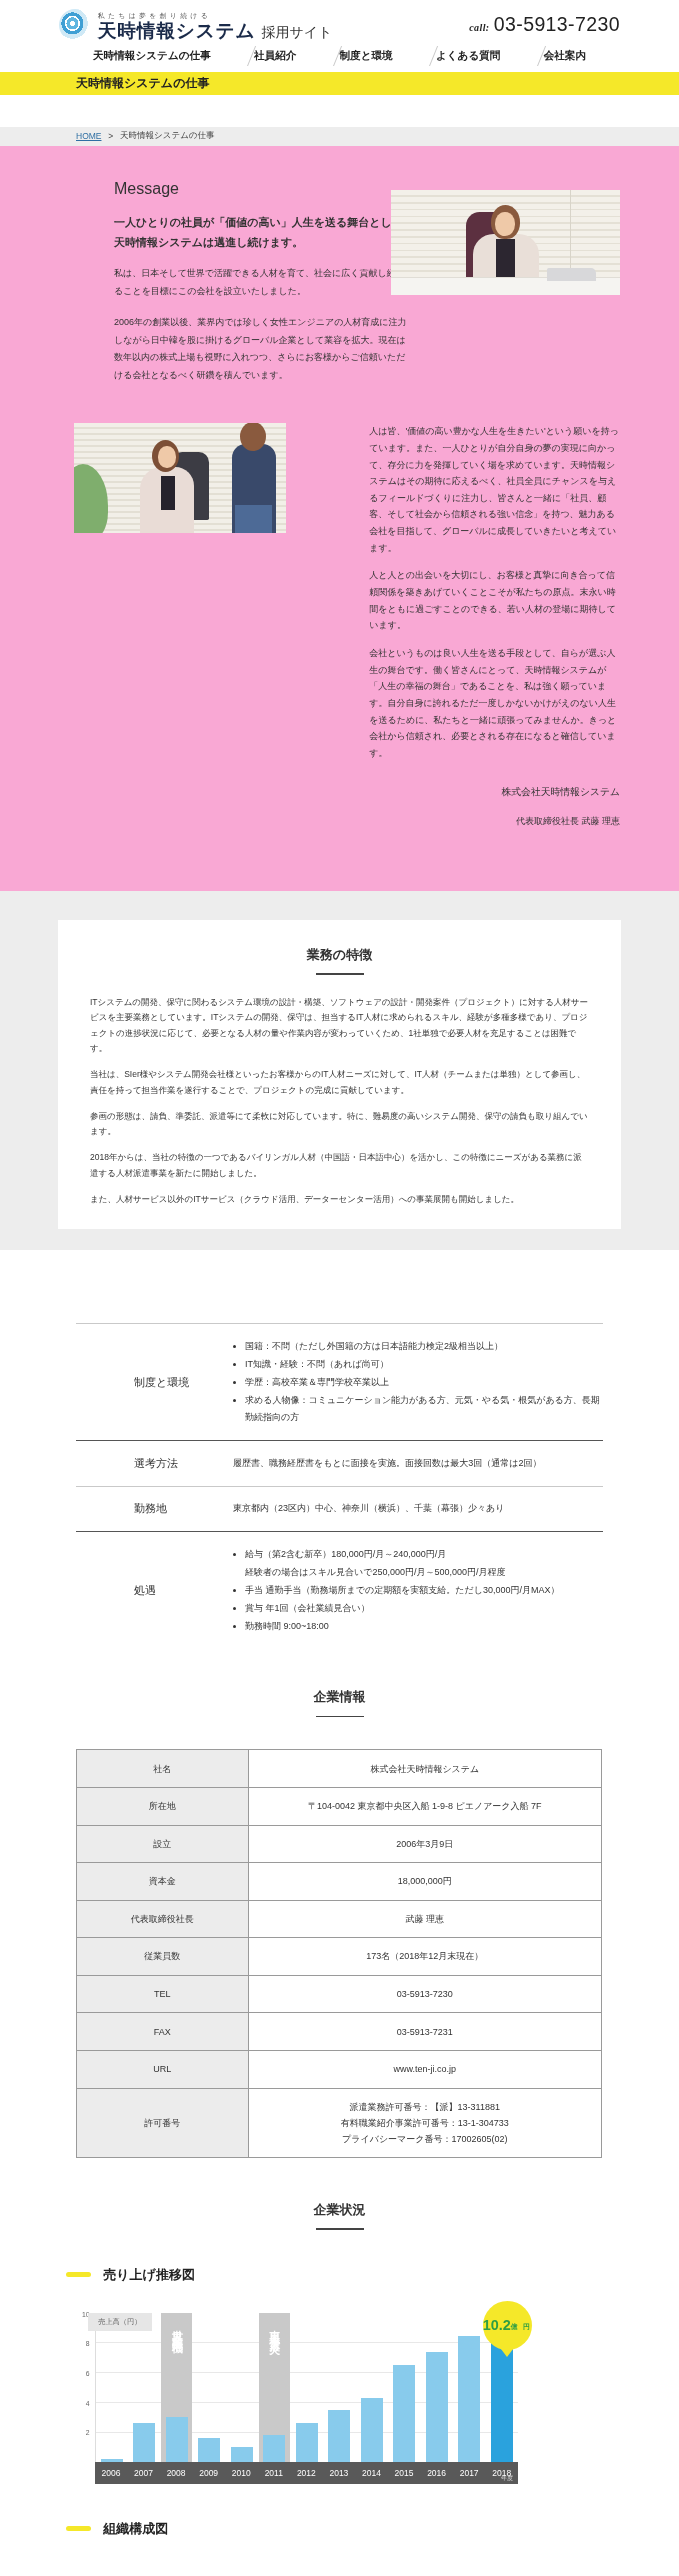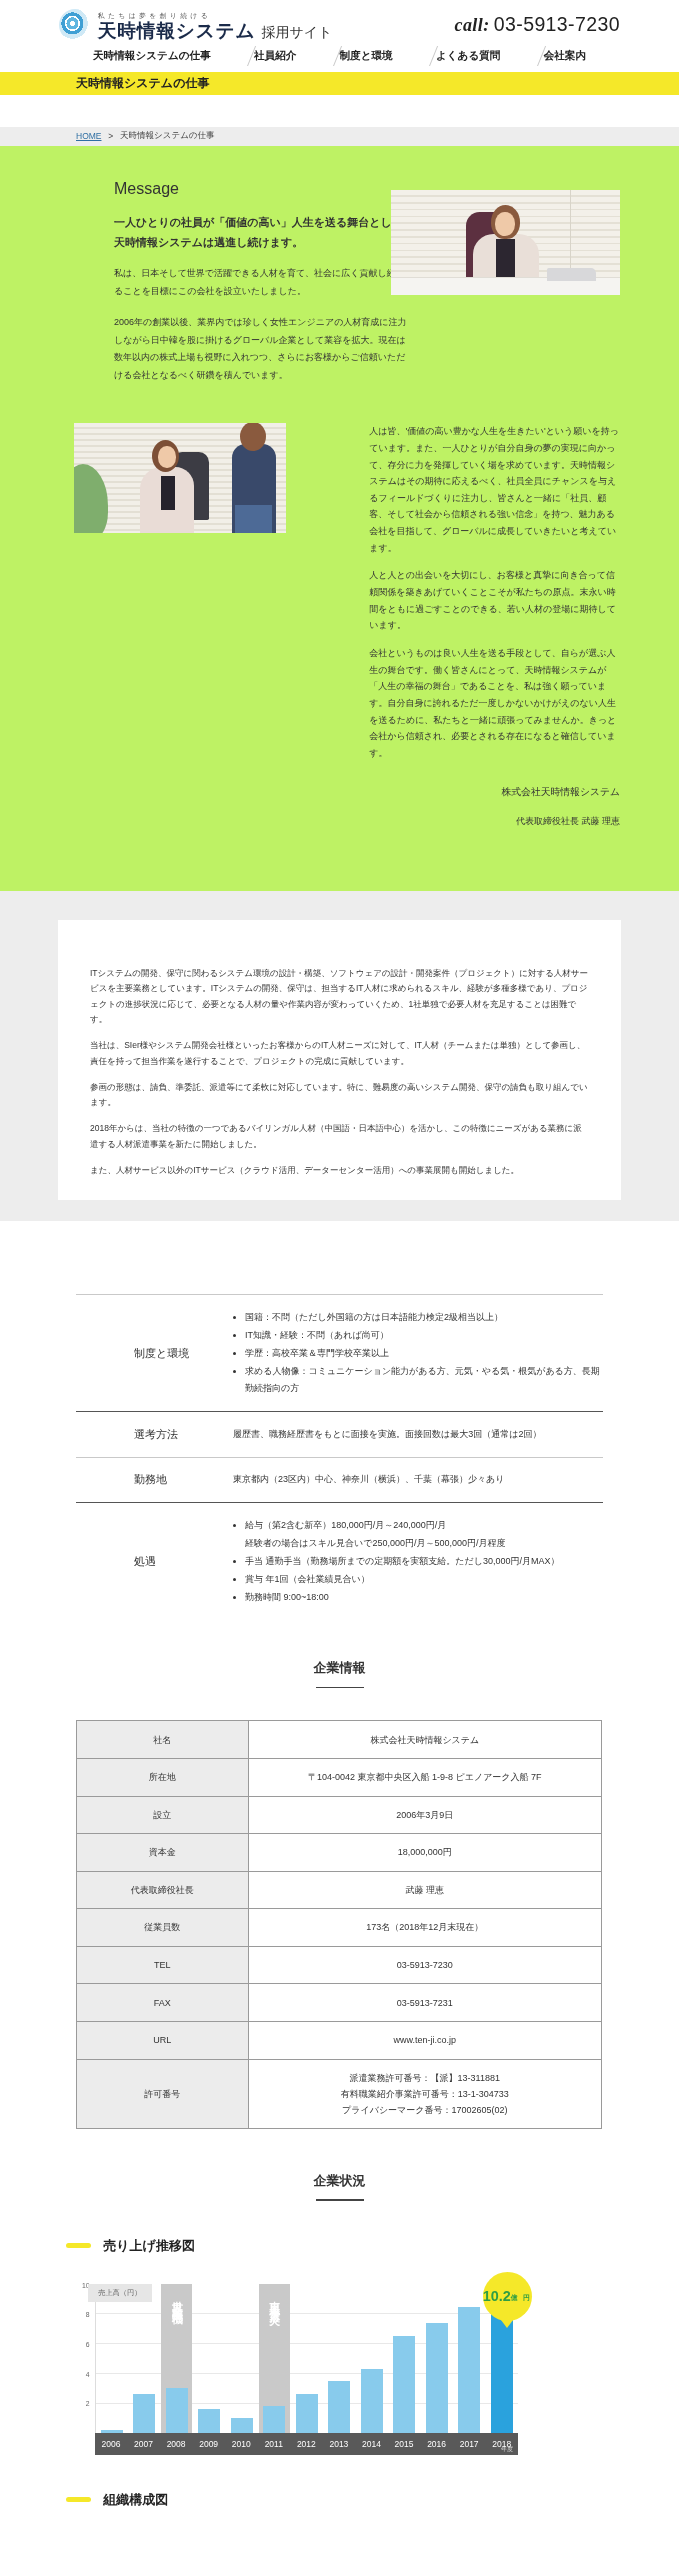--- a/index.html
+++ b/index.html
@@ -10,38 +10,38 @@
   .site-header{height:49px;display:flex;align-items:center;justify-content:space-between;padding:0 59px;box-sizing:border-box;background:#fff;}
   .logo{display:flex;align-items:flex-end;gap:6.8px;}
   .logo-icon{width:32px;height:32px;border-radius:50%;flex:0 0 auto;
     background:radial-gradient(circle at 42% 45%, #ffffff 0 2.5px, #5fb6e0 2.5px 6px, #ffffff 6px 7.6px, #3f9fd4 7.6px 11px, #cfe9f6 11px 15.3px, transparent 15.3px);}
   .logo-text{line-height:1;}
   .logo-tagline{font-size:6.8px;letter-spacing:3.4px;color:#555;margin-bottom:2.5px;}
   .logo-main-row{display:flex;align-items:baseline;gap:6px;}
   .logo-main{font-size:18.7px;font-weight:bold;color:#1b2b4a;letter-spacing:0.8px;}
   .logo-site{font-size:14px;color:#333;}
   .header-call{font-size:19.5px;color:#222;letter-spacing:0.4px;display:flex;align-items:baseline;gap:4.2px;}
-  .call-word{font-family:"Liberation Serif","DejaVu Serif",serif;font-style:italic;font-weight:bold;font-size:18px;}
+  .call-word{font-family:"Liberation Serif","DejaVu Serif",serif;font-style:italic;font-weight:bold;font-size:10px;}
 
   
   .main-nav{display:flex;justify-content:space-between;align-items:center;padding:0 81px 8.5px;box-sizing:border-box;}
   .nav-item{font-size:10.6px;font-weight:bold;color:#222;position:relative;padding:0 12px;cursor:pointer;}
   .main-nav .nav-item:not(:last-child)::after{content:"";position:absolute;right:-29px;top:-3.4px;height:20.4px;width:0.8px;background:#c9c9c9;transform:skewX(-22deg);}
 
   
   .title-bar{background:#f5e829;height:23px;display:flex;align-items:center;padding-left:76px;}
   .title-bar-text{font-size:12px;font-weight:bold;color:#222;}
 
   
   .breadcrumb-gap{height:32px;background:#fff;}
   .breadcrumb{background:#ededed;height:19.5px;display:flex;align-items:center;padding-left:76px;font-size:8.5px;color:#444;gap:6.8px;}
   .breadcrumb a{color:#2f6fa3;text-decoration:underline;cursor:pointer;}
 
   
-  .message-sec{position:relative;padding:34px 59px 51px;background:#bef264;}
+  .message-sec{position:relative;padding:34px 59px 51px;background:#f9a8d4;}
   .msg-heading{font-size:16px;color:#333;font-weight:normal;margin:0 0 15.3px 55px;}
   .msg-lead{font-size:11px;font-weight:bold;color:#333;line-height:1.75;margin-left:55px;}
   .msg-block1 p{width:299px;margin:13.6px 0 0 55px;font-size:9px;line-height:1.95;}
   .president-photo{position:absolute;top:44px;right:59px;width:229px;height:105px;overflow:hidden;
     background:repeating-linear-gradient(180deg,#f3f0e9 0 5.1px,#e4e0d5 5.1px 6.8px);}
   .pp-frame{position:absolute;left:78%;top:0;bottom:0;width:1.7px;background:#d8d4c9;}
   .pp-chair{position:absolute;left:75px;top:22px;width:48px;height:83px;background:#5c3040;border-radius:13.6px 13.6px 3.4px 3.4px;}
   .pp-body{position:absolute;left:82px;top:44px;width:66px;height:61px;background:#e9dfd8;border-radius:20.4px 20.4px 0 0;}
   .pp-inner{position:absolute;left:105px;top:49px;width:18.7px;height:42px;background:#2c2630;}
   .pp-head{position:absolute;left:100px;top:15.3px;width:29px;height:34px;background:#8a5a3e;border-radius:50% 50% 46% 46%;}
@@ -209,20 +209,21 @@
         <div class="msg-sign">
           <p class="sign-co">株式会社天時情報システム</p>
           <p class="sign-pres">代表取締役社長 武藤 理恵</p>
         </div>
       </div>
     </div>
   </section>
 
   <section class="features-sec">
     <div class="features-card">
+      <h3 class="sec-title">業務の特徴</h3>
       <div>
           <p>ITシステムの開発、保守に関わるシステム環境の設計・構築、ソフトウェアの設計・開発案件（プロジェクト）に対する人材サービスを主要業務としています。ITシステムの開発、保守は、担当するIT人材に求められるスキル、経験が多種多様であり、プロジェクトの進捗状況に応じて、必要となる人材の量や作業内容が変わっていくため、1社単独で必要人材を充足することは困難です。</p>
           <p>当社は、SIer様やシステム開発会社様といったお客様からのIT人材ニーズに対して、IT人材（チームまたは単独）として参画し、責任を持って担当作業を遂行することで、プロジェクトの完成に貢献しています。</p>
           <p>参画の形態は、請負、準委託、派遣等にて柔軟に対応しています。特に、難易度の高いシステム開発、保守の請負も取り組んでいます。</p>
           <p>2018年からは、当社の特徴の一つであるバイリンガル人材（中国語・日本語中心）を活かし、この特徴にニーズがある業務に派遣する人材派遣事業を新たに開始しました。</p>
           <p>また、人材サービス以外のITサービス（クラウド活用、データーセンター活用）への事業展開も開始しました。</p>
         </div>
     </div>
   </section>
 

